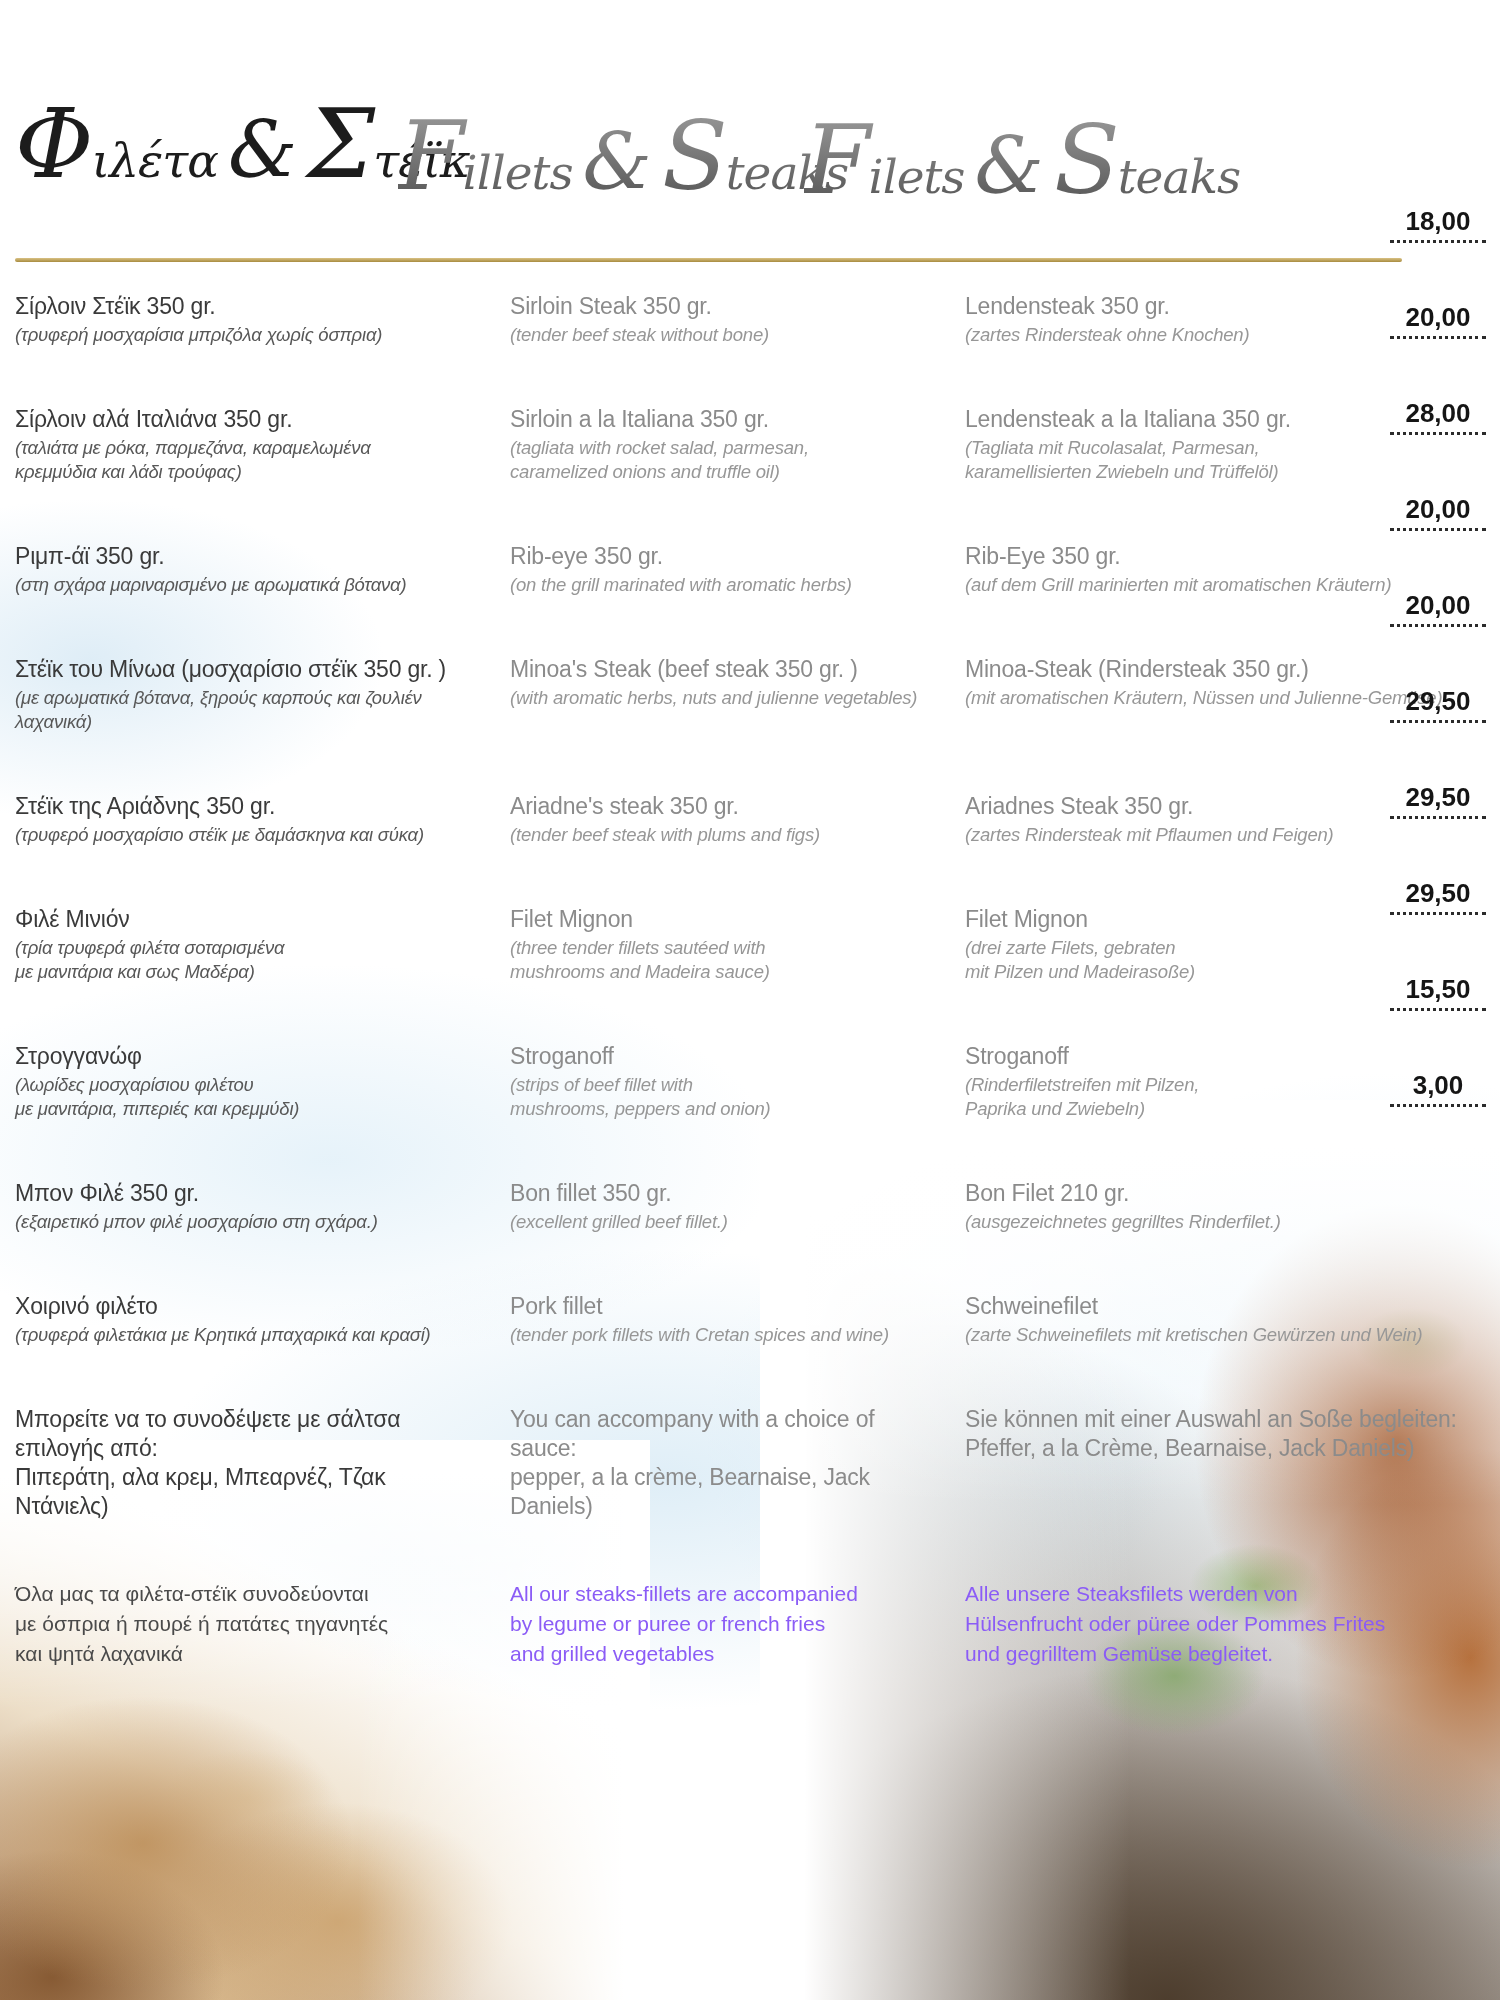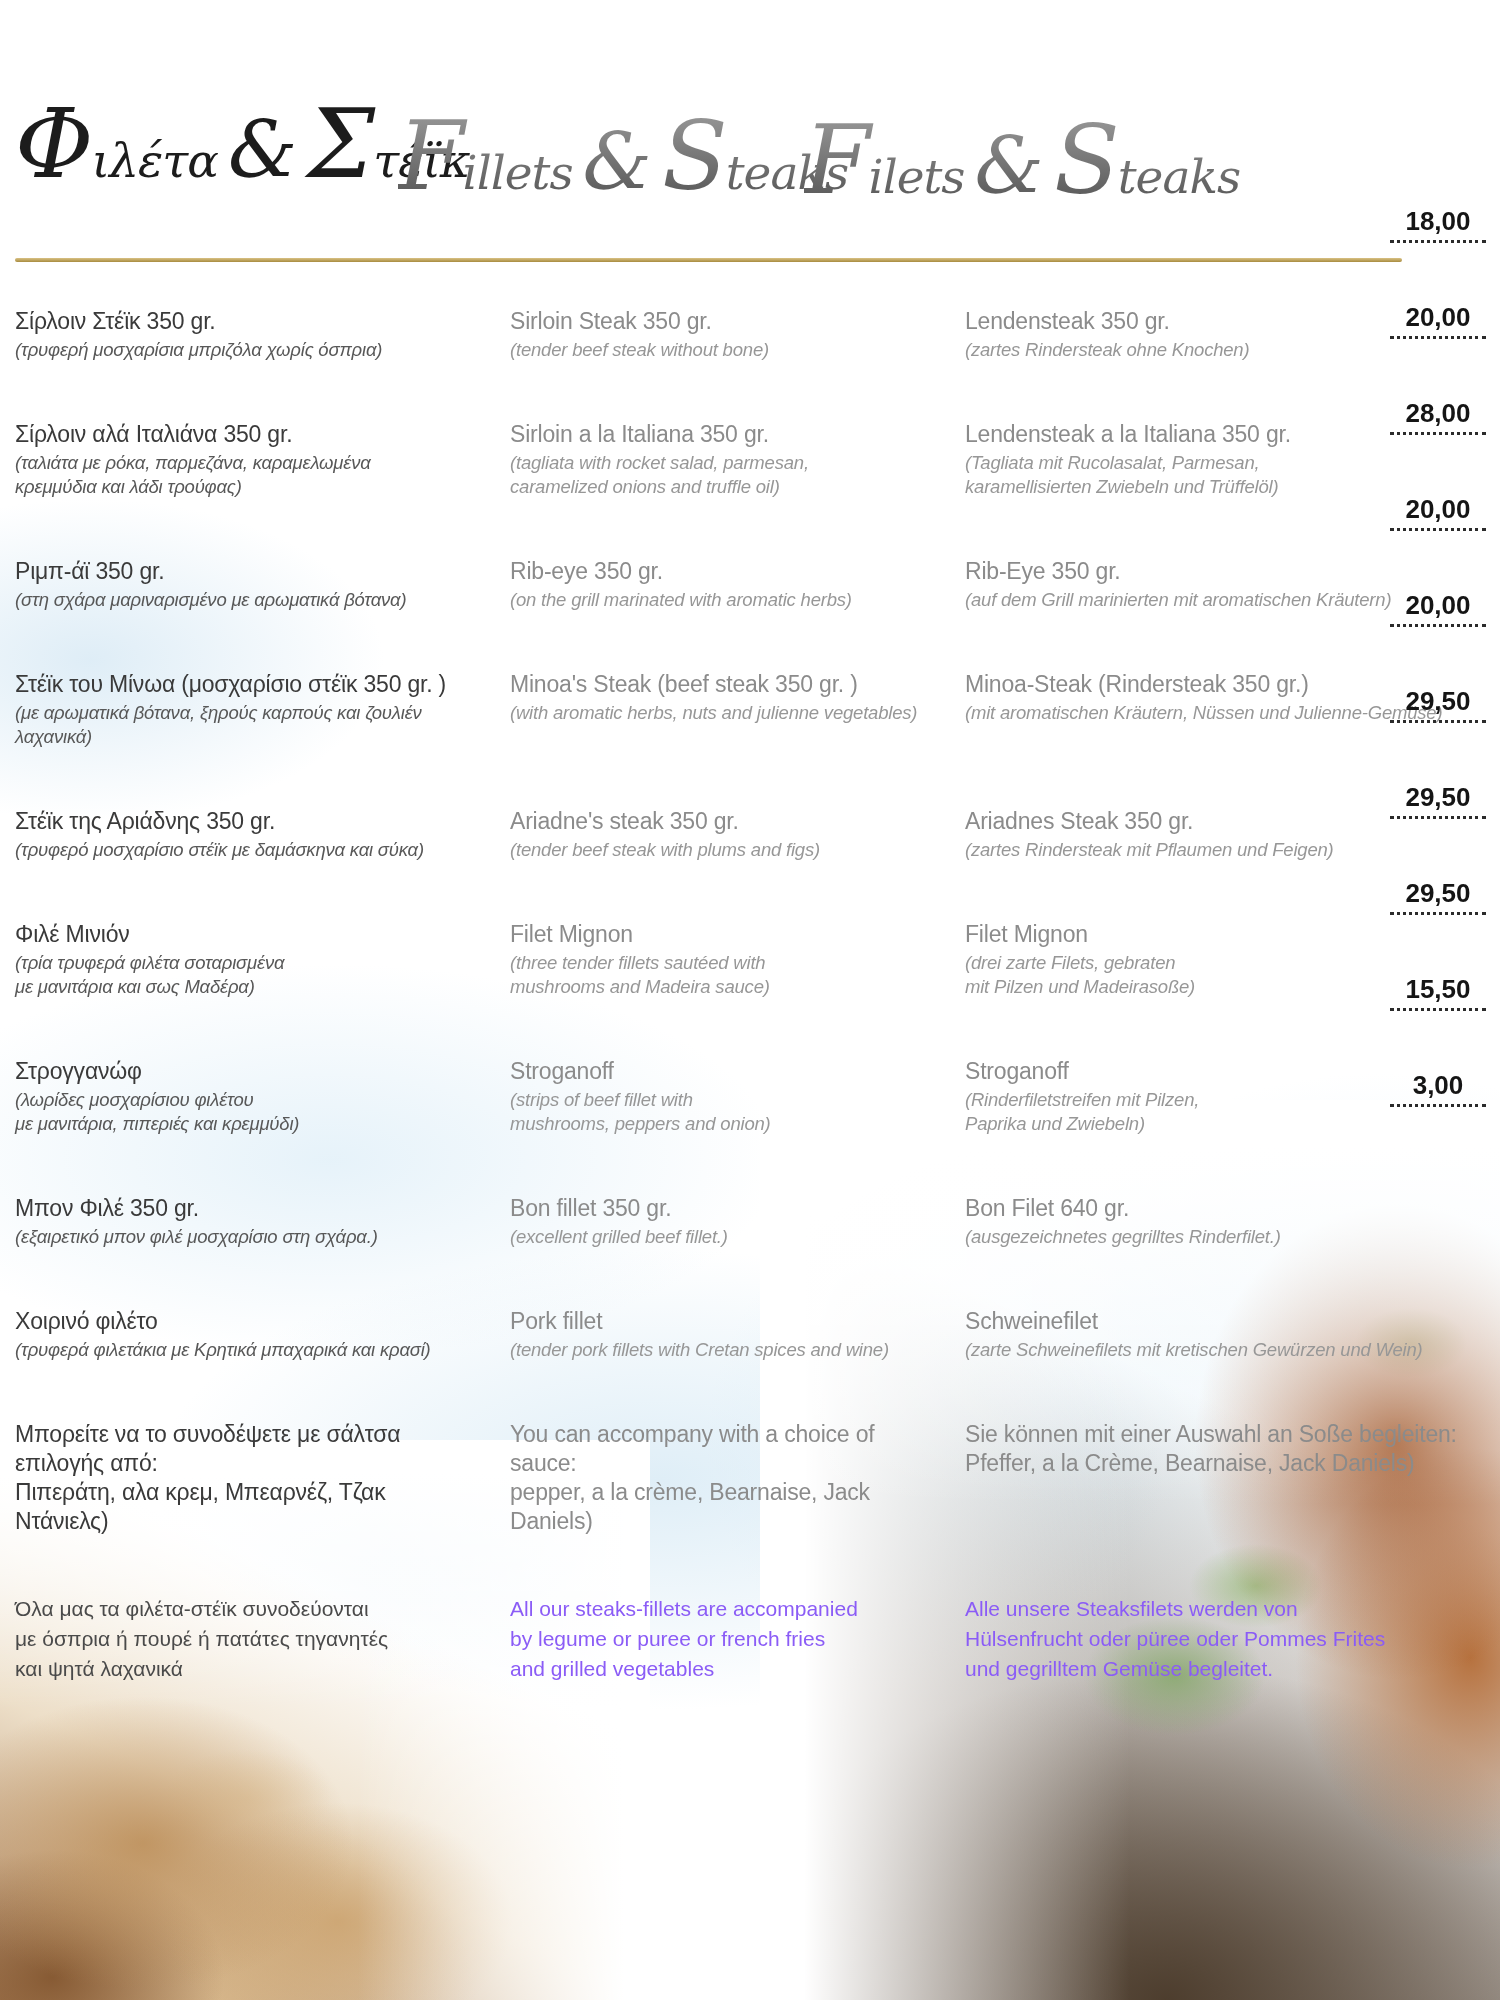--- a/index.html
+++ b/index.html
@@ -58,21 +58,21 @@
   .title-de{   left:804px; top:112px; color:#6e6e6e;
                background:linear-gradient(180deg,#9a9a9a,#525252);
                -webkit-background-clip:text; background-clip:text; -webkit-text-fill-color:transparent; }
 
   .gold-rule{
     position:absolute; left:15px; top:258px; width:1387px; height:4px;
     background:linear-gradient(180deg,#d9c184,#a88b3f); border-radius:2px;
   }
 
   
-  .menu{ position:absolute; left:15px; top:292px; width:1470px;margin-top:15px; }
+  .menu{ position:absolute; left:15px; top:292px; width:1470px; }
   .item-row{ display:grid; grid-template-columns:495px 455px 1fr; margin-bottom:58px; }
   .cell{ padding-right:26px; }
   .name{ font-size:23px; line-height:1.26; letter-spacing:-.2px; white-space:pre-line; }
   .desc{ font-size:18.5px; line-height:1.3; font-style:italic; letter-spacing:-.2px; white-space:pre-line; margin-top:2px; }
   .gr .name{ color:#3a3a3a; }
   .gr .desc{ color:#585858; }
   .en .name,.de .name{ color:#8b8b8b; }
   .en .desc,.de .desc{ color:#979797;font-style:italic; }
 
   
@@ -220,21 +220,21 @@
       <div class="item-row">
     <div class="cell gr">
       <div class="name">Μπον Φιλέ 350 gr.</div>
       <div class="desc">(εξαιρετικό μπον φιλέ μοσχαρίσιο στη σχάρα.)</div>
     </div>
     <div class="cell en">
       <div class="name">Bon fillet 350 gr.</div>
       <div class="desc">(excellent grilled beef fillet.)</div>
     </div>
     <div class="cell de">
-      <div class="name">Bon Filet 640 gr.</div>
+      <div class="name">Bon Filet 210 gr.</div>
       <div class="desc">(ausgezeichnetes gegrilltes Rinderfilet.)</div>
     </div>
   </div>
       <div class="item-row">
     <div class="cell gr">
       <div class="name">Χοιρινό φιλέτο</div>
       <div class="desc">(τρυφερά φιλετάκια με Κρητικά μπαχαρικά και κρασί)</div>
     </div>
     <div class="cell en">
       <div class="name">Pork fillet</div>

